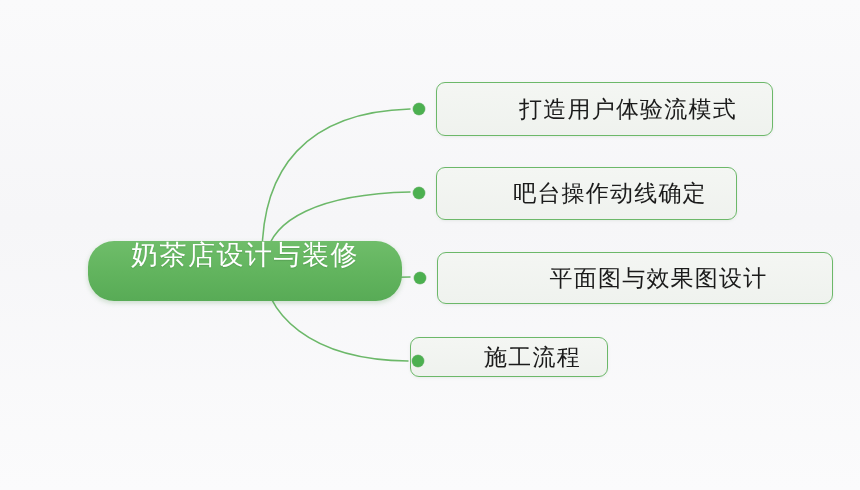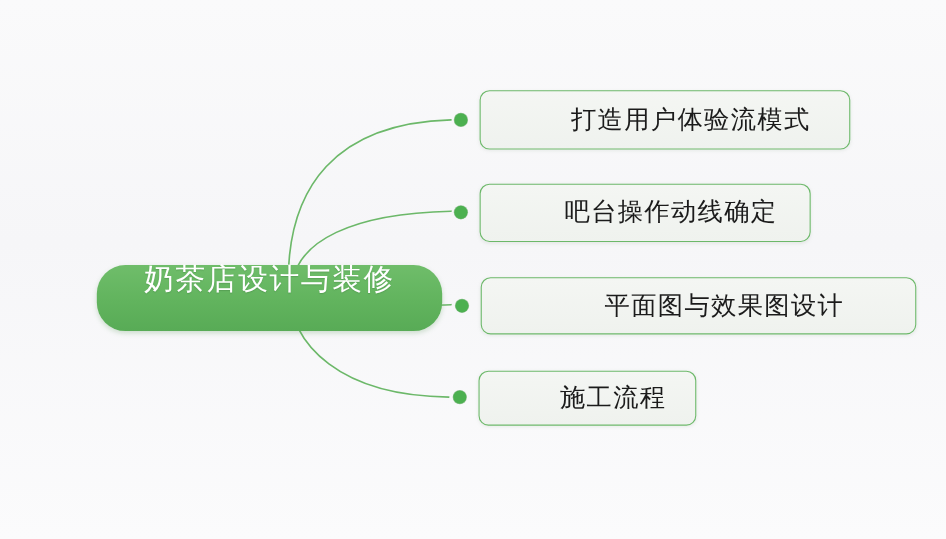--- a/index.html
+++ b/index.html
@@ -114,18 +114,18 @@
   <div class="branch-node" style="left:436px; top:167px; width:301px; height:53px;">
     <span class="branch-label">吧台操作动线确定</span>
   </div>
   <div class="dot" style="left:413px; top:187px;"></div>
 
   <div class="branch-node" style="left:437px; top:252px; width:396px; height:52px;">
     <span class="branch-label">平面图与效果图设计</span>
   </div>
   <div class="dot" style="left:414px; top:272px;"></div>
 
-  <div class="branch-node" style="left:435px; top:337px; width:198px; height:50px;">
+  <div class="branch-node" style="left:410px; top:337px; width:198px; height:40px;">
     <span class="branch-label">施工流程</span>
   </div>
   <div class="dot" style="left:412px; top:355px;"></div>
 
 </div>
 
 </body></html>

